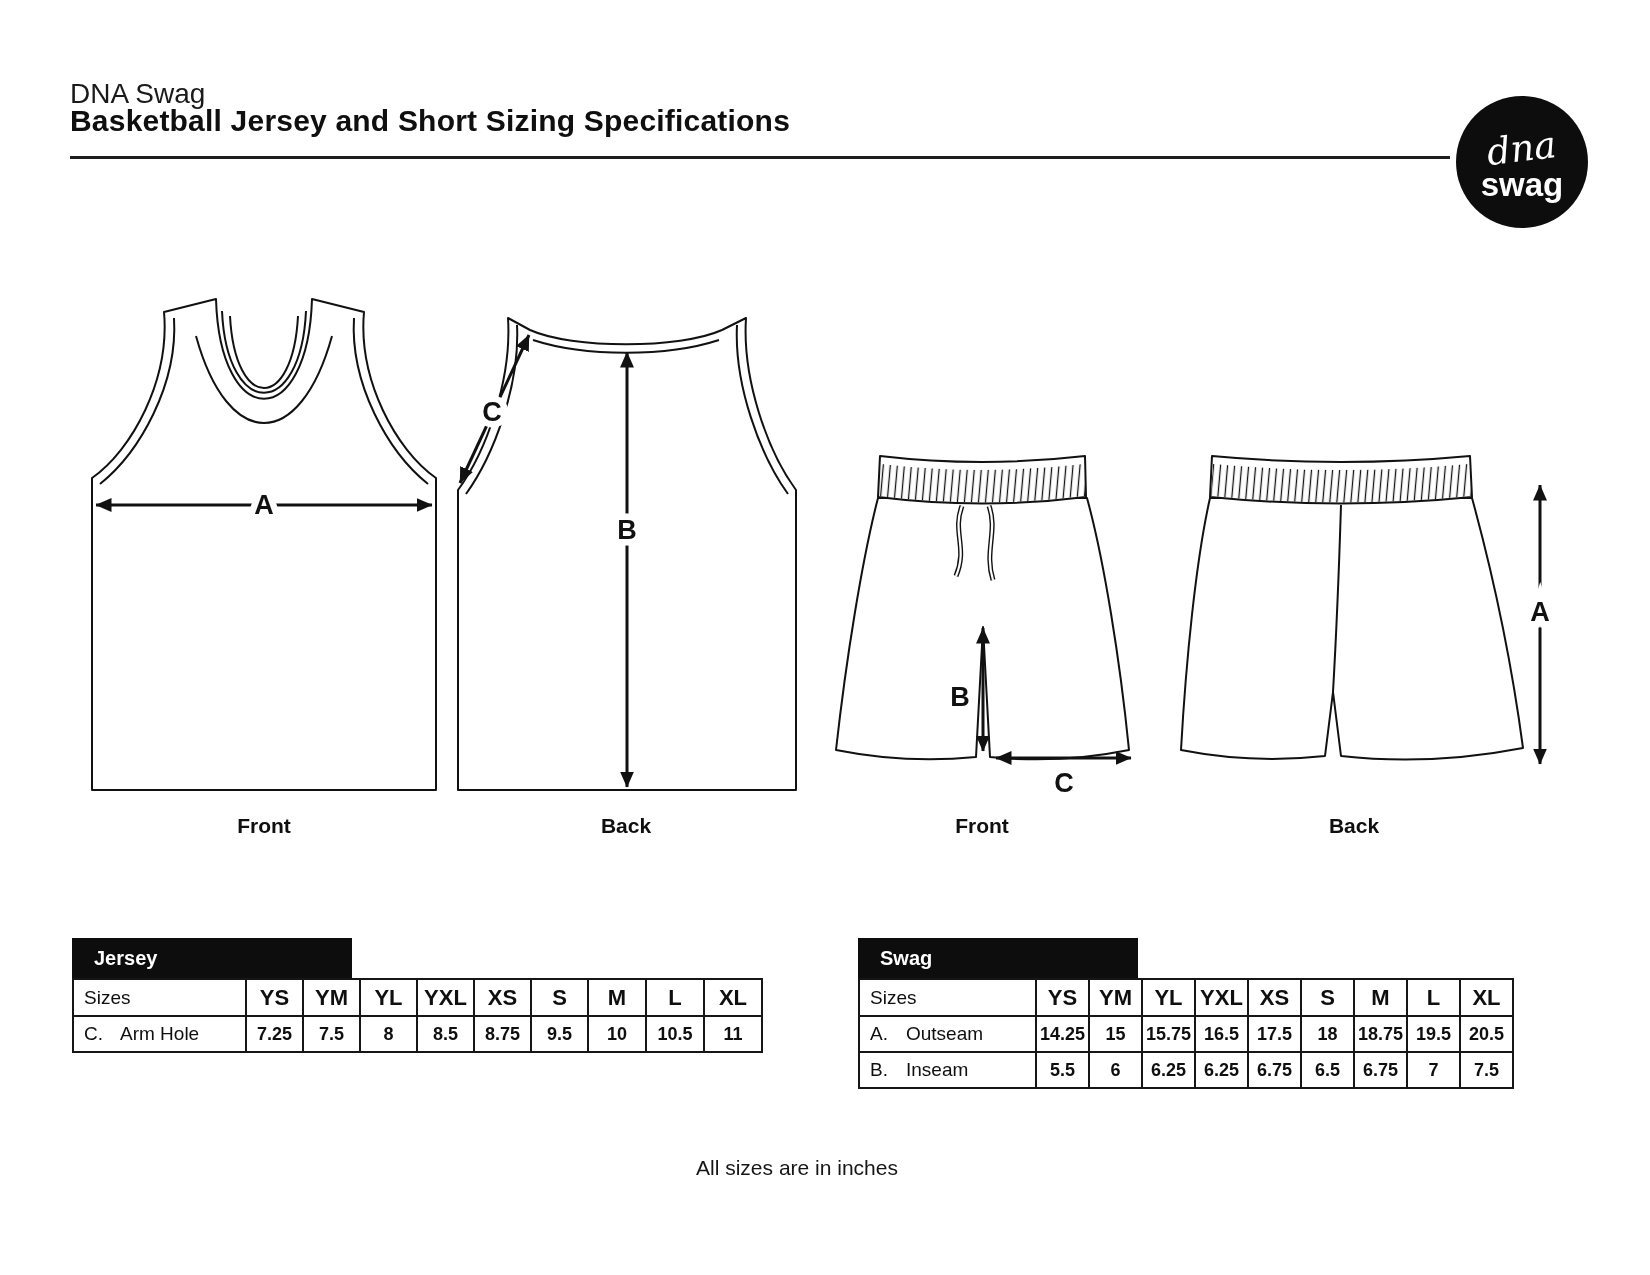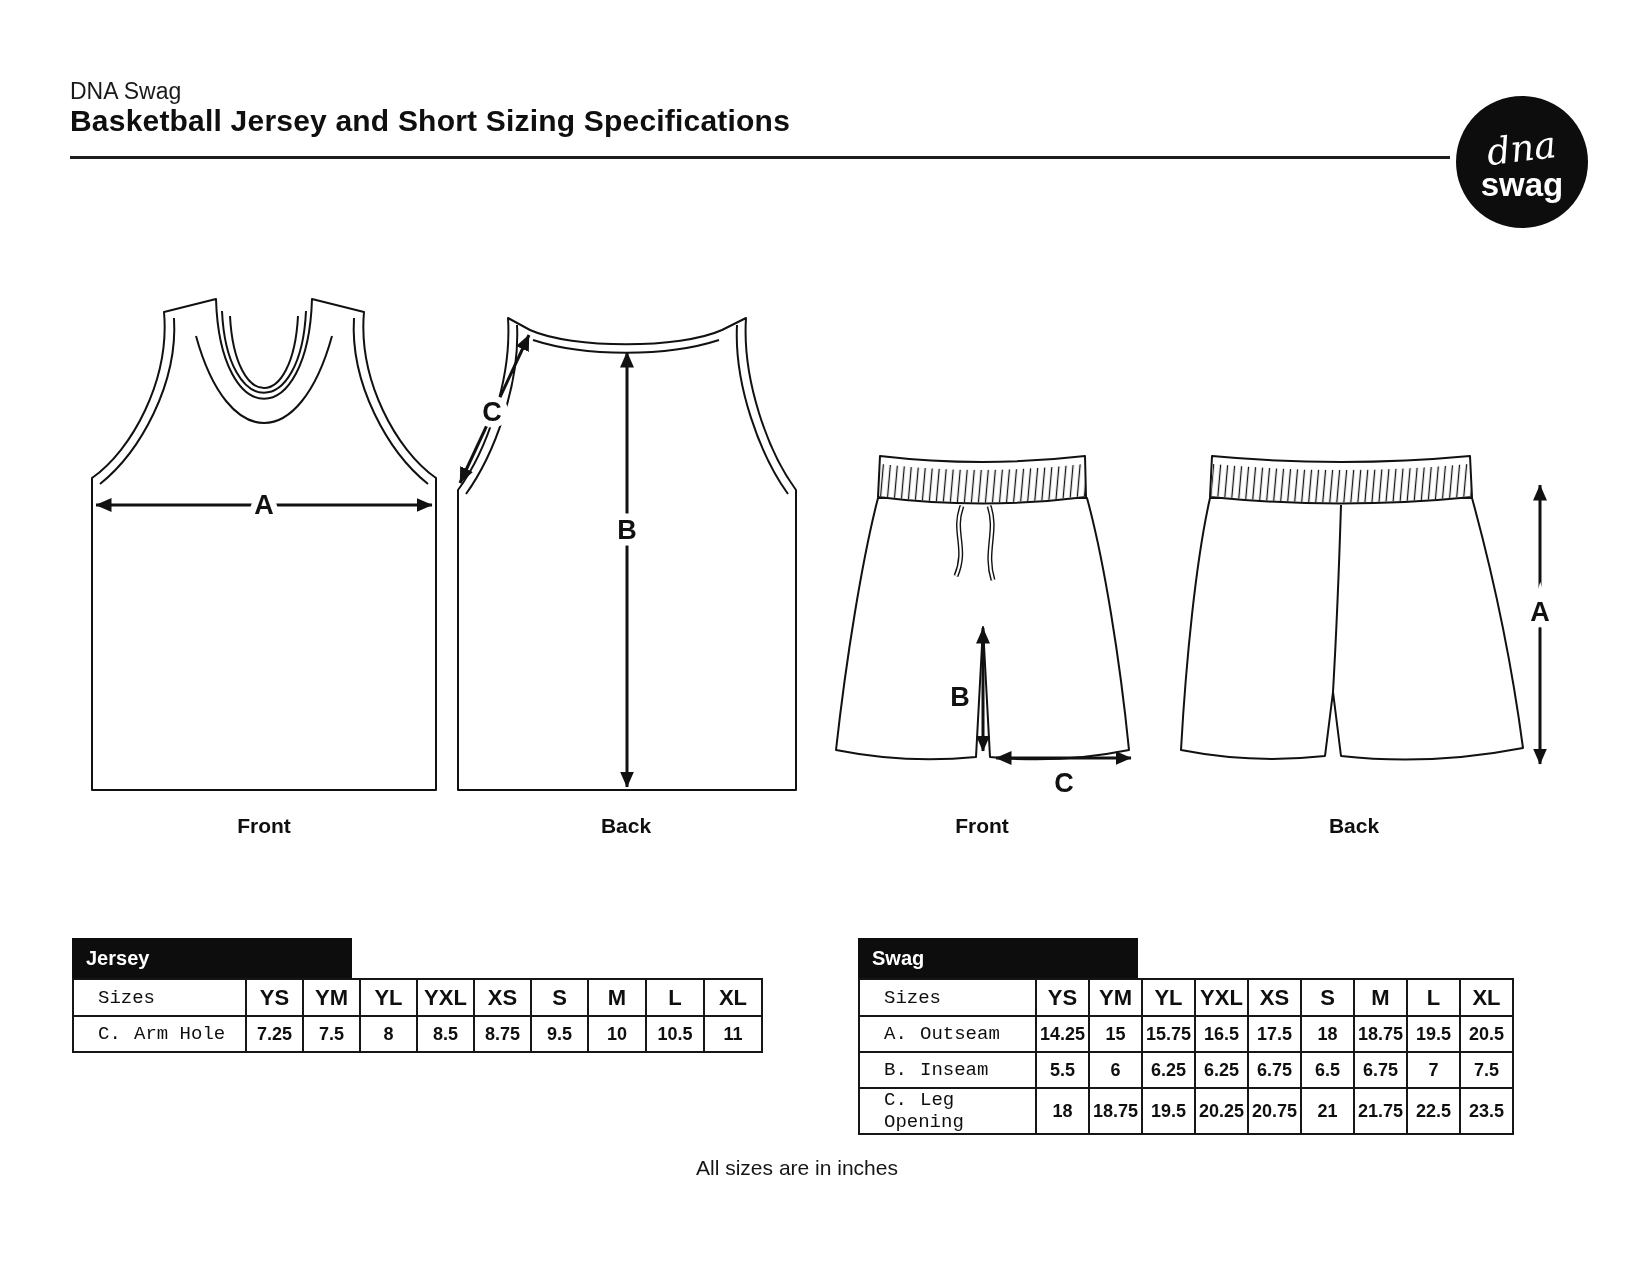--- a/index.html
+++ b/index.html
@@ -2,35 +2,35 @@
 <html><head>
 <meta charset="utf-8">
 <style>
   html,body{margin:0;padding:0;}
   body{
     width:1650px;height:1275px;position:relative;overflow:hidden;
     background:#ffffff;color:#111;
     font-family:"Liberation Sans",sans-serif;
   }
   .abs{position:absolute;}
-  .brand{left:70px;top:78px;font-size:23px;color:#1a1a1a;}
+  .brand{left:70px;top:78px;font-size:28px;color:#1a1a1a;}
   .title{left:70px;top:104px;font-size:30px;font-weight:bold;letter-spacing:.2px;color:#0f0f0f;}
   .rule{left:70px;top:156px;width:1380px;height:3px;background:#1d1d1d;}
   .logo{left:1455px;top:95px;width:134px;height:134px;}
   .diagram{left:0;top:0;width:1650px;height:900px;}
   .caption{font-weight:bold;font-size:21px;text-align:center;width:140px;color:#0f0f0f;}
   .dim{font-family:"Liberation Sans",sans-serif;font-weight:bold;font-size:27px;
        fill:#111;stroke:#ffffff;stroke-width:13px;paint-order:stroke;text-anchor:middle;}
   .tbl-wrap{position:absolute;}
   .tab{background:#0d0d0d;color:#fff;font-weight:bold;font-size:20px;width:280px;height:40px;
-       display:flex;align-items:center;padding-left:14px;box-sizing:border-box;}
+       display:flex;align-items:center;padding-left:22px;box-sizing:border-box;}
   table.spec{border-collapse:collapse;table-layout:fixed;background:#fff;}
   .spec td{border:2px solid #161616;text-align:center;padding:0;height:34px;font-size:18px;color:#0f0f0f;}
   .spec tr.hdr td{height:35px;}
-  .spec td.lbl{text-align:left;padding-left:24px;font-size:19px;font-family:Liberation Mono, monospace;}
+  .spec td.lbl{text-align:left;padding-left:10px;font-size:19px;}
   .spec td.sz{font-weight:bold;font-size:22px;}
   .spec td.val{font-weight:bold;font-size:18px;}
   .ltr{display:inline-block;width:36px;}
   .footer{left:597px;top:1156px;width:400px;text-align:center;font-size:21px;color:#161616;}
 </style>
 </head>
 <body>
 
 <div class="abs brand">DNA Swag</div>
 <div class="abs title">Basketball Jersey and Short Sizing Specifications</div>
@@ -200,29 +200,17 @@
       <td class="val">5.5</td>
       <td class="val">6</td>
       <td class="val">6.25</td>
       <td class="val">6.25</td>
       <td class="val">6.75</td>
       <td class="val">6.5</td>
       <td class="val">6.75</td>
       <td class="val">7</td>
       <td class="val">7.5</td>
     </tr>
-    <tr>
-      <td class="lbl"><span class="ltr">C.</span><span>Leg Opening</span></td>
-      <td class="val">18</td>
-      <td class="val">18.75</td>
-      <td class="val">19.5</td>
-      <td class="val">20.25</td>
-      <td class="val">20.75</td>
-      <td class="val">21</td>
-      <td class="val">21.75</td>
-      <td class="val">22.5</td>
-      <td class="val">23.5</td>
-    </tr>
   </tbody>
     </table>
 </div>
 
 <div class="abs footer">All sizes are in inches</div>
 
 </body></html>

